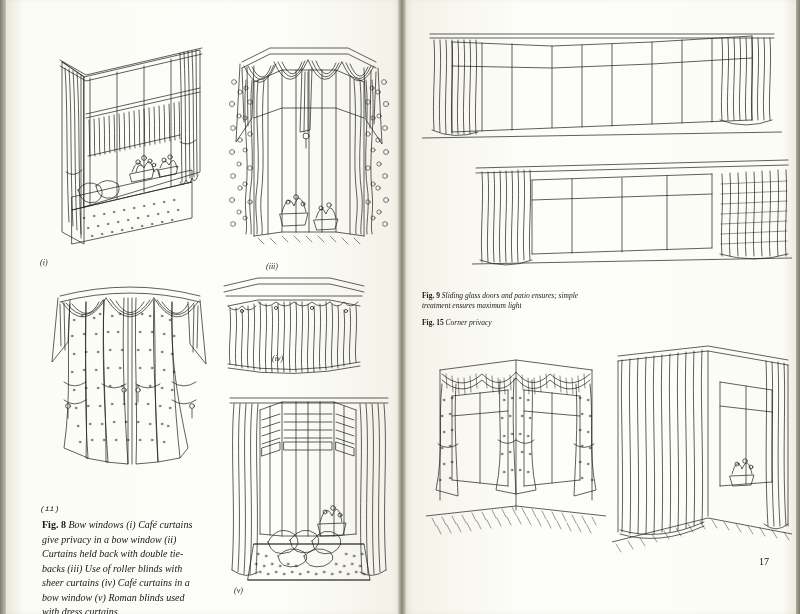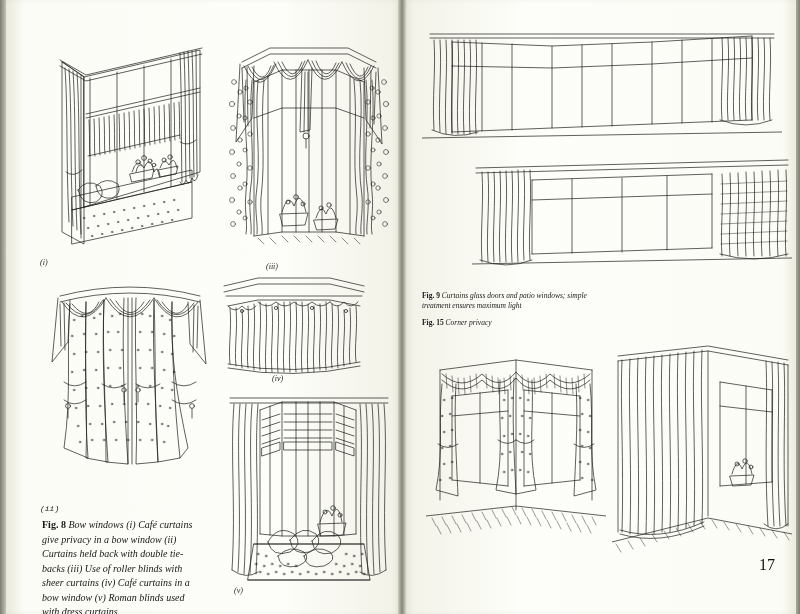--- a/index.html
+++ b/index.html
@@ -72,21 +72,21 @@
   .caption-label {
     position: absolute;
     font-family: "Liberation Serif", serif;
     font-size: 8px;
     font-style: italic;
     color: #1a1a1a;
   }
   .pagenum {
     position: absolute;
     font-family: "Liberation Serif", serif;
-    font-size: 16px;
+    font-size: 10px;
     color: #111;
   }
   .fig-caption-block {
     position: absolute;
     width: 152px;
     font-size: 10px;
     line-height: 1.45;
     color: #141414;
     font-style: italic;
   }
@@ -505,21 +505,21 @@
         <path d="M118 32 C120 58 116 78 118 96"></path>
         <path d="M124 34 C126 58 122 78 124 96"></path>
         <path d="M130 38 C132 60 128 78 130 94"></path>
         <path d="M136 36 C138 58 134 76 136 92"></path>
         <path d="M142 34 C144 58 140 74 142 90"></path>
 
         <path d="M14 92 Q80 104 146 90"></path>
         <path d="M14 96 Q80 108 146 94"></path>
       </g>
     </svg>
-    <div class="caption-label" style="left:222px;top:374px;padding-left:44px;">(iv)</div>
+    <div class="caption-label" style="left:222px;top:354px;padding-left:44px;">(iv)</div>
 
     <svg class="art" style="position:absolute;left:218px;top:384px;" width="170" height="208" viewBox="0 0 170 208">
       <g fill="none" stroke="#1b1b1b" stroke-width="0.7" stroke-linecap="round">
 
         <path d="M6 14 L164 14"></path>
         <path d="M6 19 L164 19"></path>
 
         <path d="M36 26 L36 150"></path>
         <path d="M132 26 L132 150"></path>
         <path d="M36 26 L58 18 L110 18 L132 26"></path>
@@ -713,21 +713,21 @@
           <path d="M249 96 L315 93"></path>
         </g>
         <path d="M248 106 Q282 116 316 106"></path>
 
         <path d="M0 116 L320 110"></path>
       </g>
     </svg>
 
     <div class="fignum" style="left:18px;top:291px;width:175px;">
       <b>Fig. 9</b>
-      <span>Curtains glass doors and patio windows; simple treatment ensures maximum light</span>
+      <span>Sliding glass doors and patio ensures; simple treatment ensures maximum light</span>
     </div>
     <div class="fignum" style="left:18px;top:318px;width:175px;">
       <b>Fig. 15</b>
       <span>Corner privacy</span>
     </div>
 
     <svg class="art" style="position:absolute;left:22px;top:340px;" width="180" height="210" viewBox="0 0 180 210">
       <g fill="none" stroke="#1b1b1b" stroke-width="0.7" stroke-linecap="round">
 
         <path d="M14 30 L90 20 L166 30"></path>

